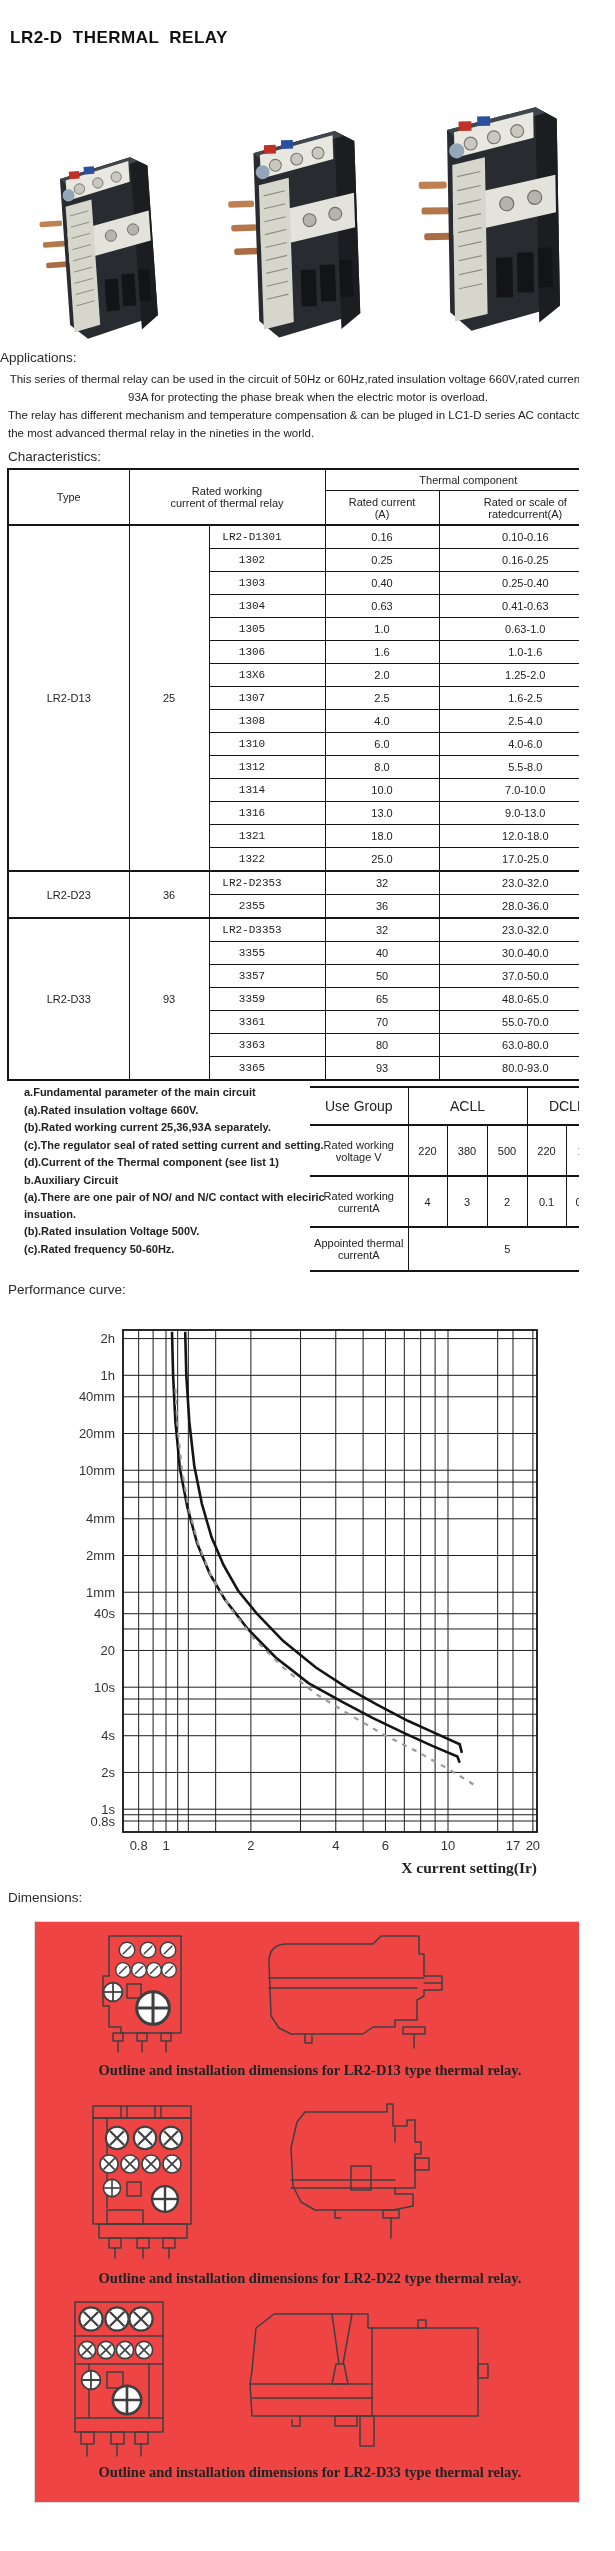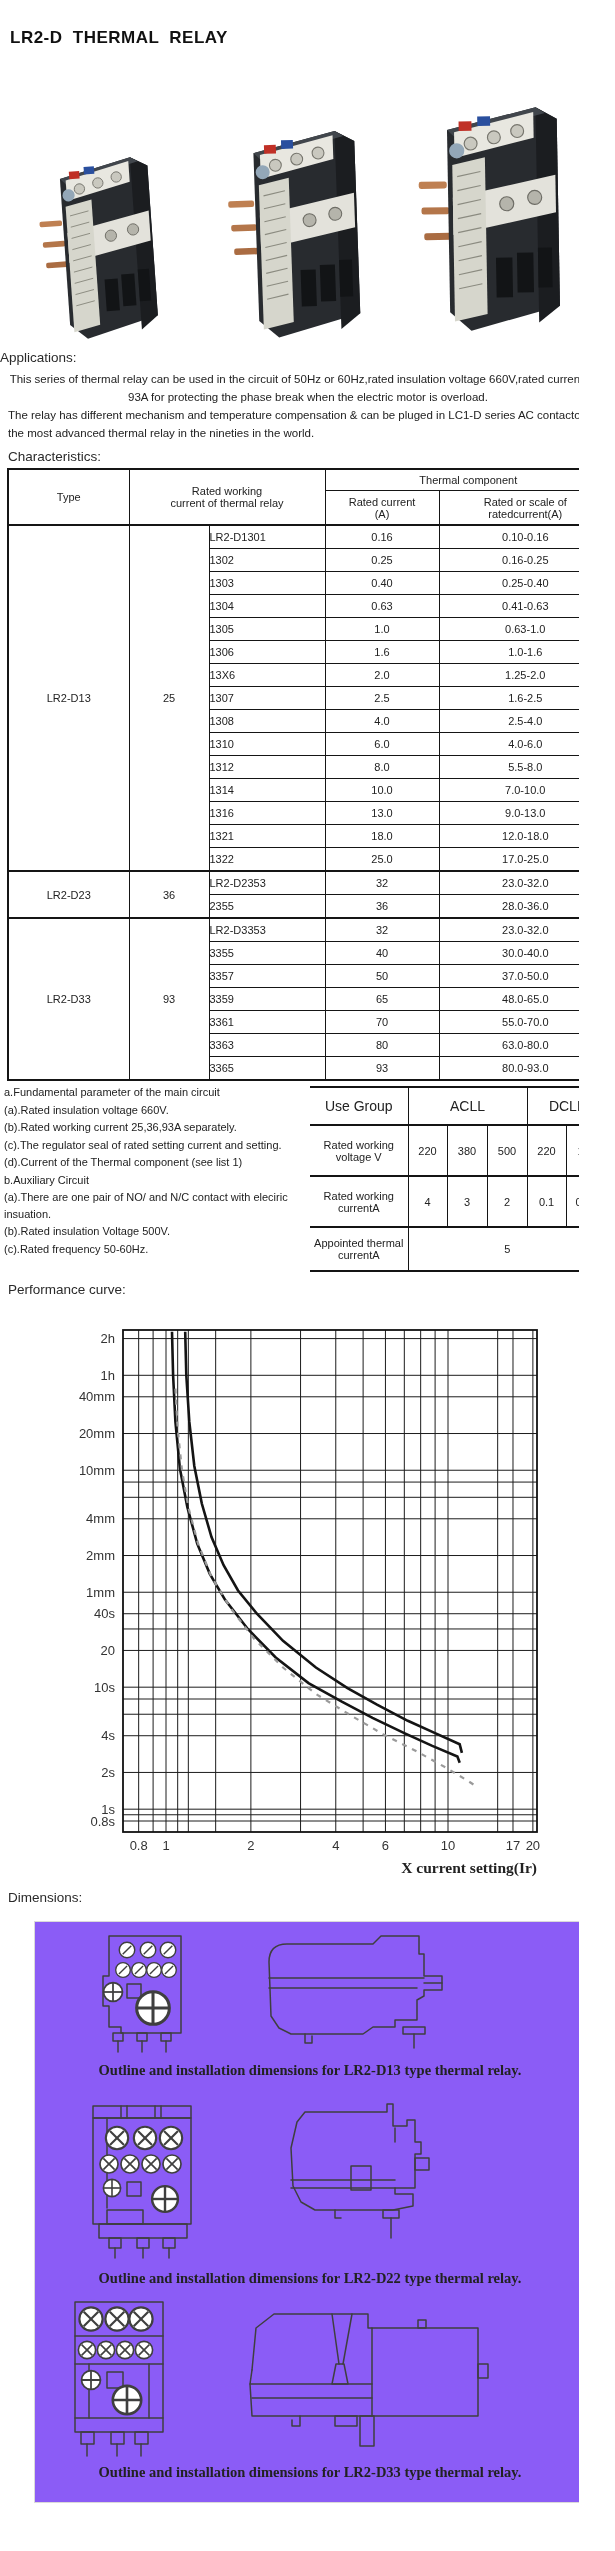--- a/index.html
+++ b/index.html
@@ -13,42 +13,42 @@
   .body-text{font-size:11.5px;line-height:1.55;color:#222;}
 
   
   table.chars{border-collapse:collapse;table-layout:fixed;width:604px;border:2px solid #151515;}
   table.chars th, table.chars td{border:1px solid #151515;font-weight:normal;text-align:center;
     font-size:11px;color:#222;padding:0;}
   table.chars thead tr.h1 th{height:20px;}
   table.chars thead tr.h2 th{height:33px;}
   table.chars tbody td{height:22px;}
   table.chars tr.group-start td{border-top-width:2px;}
-  table.chars td.col-model{text-align:left;padding-right:30px;}
+  table.chars td.col-model{text-align:center;padding-right:30px;font-family:Liberation Mono, monospace;}
 
   
   .notes{font-size:11px;line-height:1.5;color:#222;}
   .notes div{margin:0 0 1px 0;}
 
   
   table.ugroup{border-collapse:collapse;table-layout:fixed;width:296px;font-size:11px;color:#222;}
   table.ugroup td{padding:0;text-align:center;border-top:2px solid #141414;font-weight:normal;}
   table.ugroup tr:last-child td{border-bottom:2px solid #141414;}
   table.ugroup td.vr{border-right:1.5px solid #141414;}
   table.ugroup tr.r1 td{height:36px;font-size:14px;}
   table.ugroup tr.r2 td{height:49px;}
   table.ugroup tr.r3 td{height:49px;}
   table.ugroup tr.r4 td{height:42px;}
 
   
   .chart-svg text{font-family:"Liberation Sans",sans-serif;font-size:13px;fill:#333;}
   .chart-svg text.serif-label{font-family:"Liberation Serif",serif;font-weight:bold;font-size:15.5px;fill:#222;}
 
   
-  .figbox{border:1px solid #dadada;background:#8b5cf6;}
+  .figbox{border:1px solid #dadada;background:#ef4444;}
   .fig-caption{position:absolute;width:100%;text-align:center;
     font-family:"Liberation Serif",serif;font-weight:bold;font-size:14.5px;color:#222;}
   .line-art{stroke:#3f3f3f;stroke-width:1.5;fill:none;stroke-linejoin:round;stroke-linecap:round;}
 </style>
 </head>
 <body>
 
 <div class="page">
 
   <div class="abs doc-title" style="left:10px;top:28px;">LR2-D THERMAL RELAY</div>
@@ -250,21 +250,21 @@
           <td class="col-scale">63.0-80.0</td>
         </tr>
         <tr>
           <td class="col-model">3365</td>
           <td class="col-amp">93</td>
           <td class="col-scale">80.0-93.0</td>
         </tr>
       </tbody>
   </table>
 
-  <div class="abs notes" style="left:4px;top:1084px;width:302px;">
+  <div class="abs notes" style="left:24px;top:1084px;width:302px;font-weight:bold;">
       <div>a.Fundamental parameter of the main circuit</div>
       <div>(a).Rated insulation voltage 660V.</div>
       <div>(b).Rated working current 25,36,93A separately.</div>
       <div>(c).The regulator seal of rated setting current and setting.</div>
       <div>(d).Current of the Thermal component (see list 1)</div>
       <div>b.Auxiliary Circuit</div>
       <div>(a).There are one pair of NO/ and N/C contact with eleciric insuation.</div>
       <div>(b).Rated insulation Voltage 500V.</div>
       <div>(c).Rated frequency 50-60Hz.</div>
     </div>

